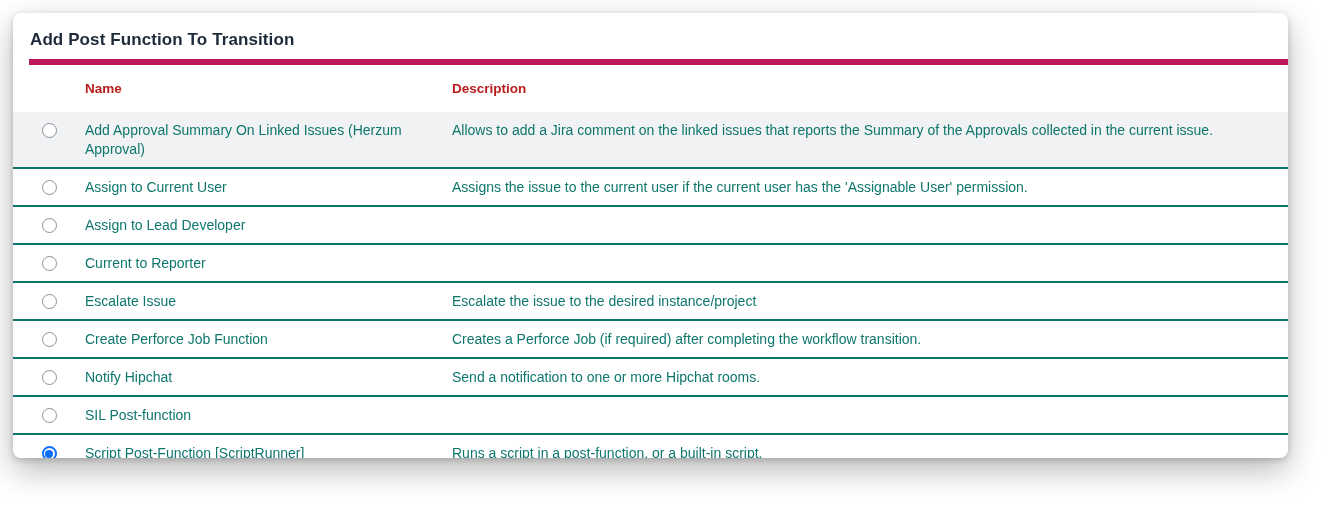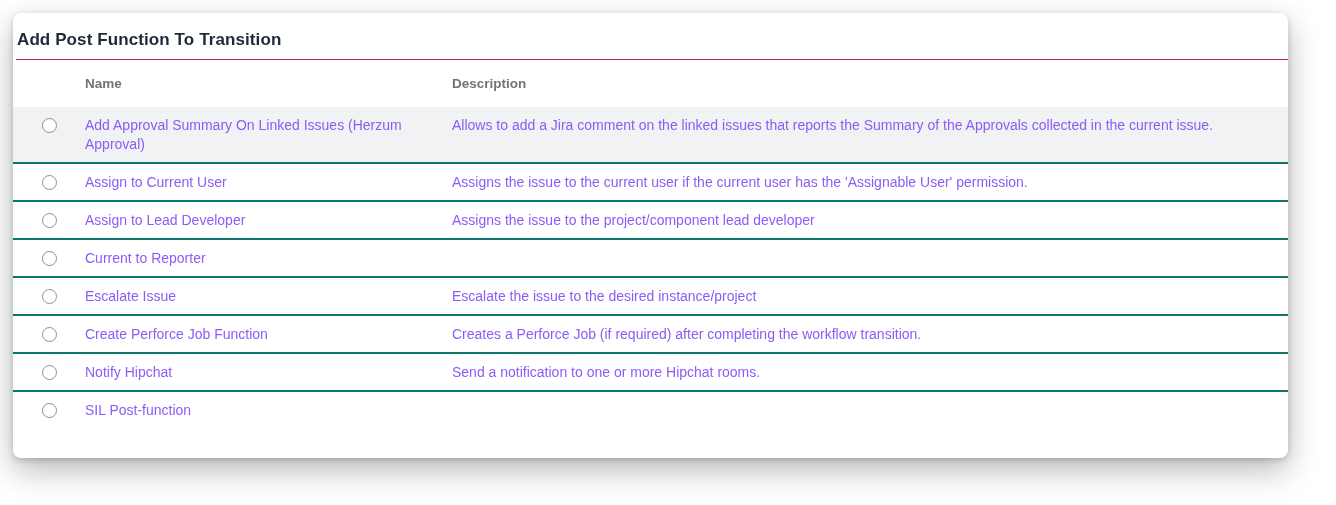--- a/index.html
+++ b/index.html
@@ -12,44 +12,44 @@
   .card {
     position: absolute;
     left: 13px; top: 13px;
     width: 1275px; height: 445px;
     background: #ffffff;
     border-radius: 8px;
     box-shadow: 0 2px 6px rgba(0,0,0,0.18), 0 12px 32px rgba(0,0,0,0.28);
     overflow: hidden;
   }
   .title-bar {
-    margin-left: 3px;
+    margin-left: 16px;
     padding: 17px 0 9px 1px;
-    border-bottom: 1px solid #be185d;
+    border-bottom: 6px solid #be185d;
   }
   .title-bar h1 {
     font-size: 17px;
     font-weight: 700;
     color: #1e2a3a;
     letter-spacing: 0.1px;
   }
   .grid-row {
     display: grid;
     grid-template-columns: 72px 367px 1fr;
     align-items: start;
     width: 100%;
   }
   .header-row {
     height: 47px;
     align-items: center;
   }
   .header-cell {
     font-size: 13.5px;
     font-weight: 600;
-    color: #737373;
+    color: #b91c1c;
   }
   .rows .row {
     border-top: 2px solid #0f766e;
     min-height: 37px;
     padding: 9px 0 8px 0;
     cursor: pointer;
   }
   .rows .row:first-child { border-top: none; }
   .rows .row.highlighted { background: #f1f2f3; }
   .radio-cell {
@@ -68,21 +68,21 @@
   .radio.checked { border: 2px solid var(--accent, #0d6efd); }
   .radio.checked::after {
     content: "";
     position: absolute;
     inset: 1.5px;
     border-radius: 50%;
     background: var(--accent, #0d6efd);
   }
   .name-cell, .desc-cell {
     font-size: 14px;
-    color: #8b5cf6;
+    color: #0f766e;
     line-height: 19px;
     padding-right: 24px;
   }
   .desc-cell { padding-right: 14px; }
 </style>
 </head>
 <body>
 
 <div class="card">
   <div class="title-bar">
@@ -110,21 +110,20 @@
     </div>
     <div class="name-cell">Assign to Current User</div>
     <div class="desc-cell">Assigns the issue to the current user if the current user has the 'Assignable User' permission.</div>
   </div>
 
   <div class="grid-row row">
     <div class="radio-cell">
       <span class="radio"></span>
     </div>
     <div class="name-cell">Assign to Lead Developer</div>
-    <div class="desc-cell">Assigns the issue to the project/component lead developer</div>
   </div>
 
   <div class="grid-row row">
     <div class="radio-cell">
       <span class="radio"></span>
     </div>
     <div class="name-cell">Current to Reporter</div>
   </div>
 
   <div class="grid-row row">
@@ -151,14 +150,21 @@
     <div class="desc-cell">Send a notification to one or more Hipchat rooms.</div>
   </div>
 
   <div class="grid-row row">
     <div class="radio-cell">
       <span class="radio"></span>
     </div>
     <div class="name-cell">SIL Post-function</div>
   </div>
 
+  <div class="grid-row row">
+    <div class="radio-cell">
+      <span class="radio checked"></span>
+    </div>
+    <div class="name-cell">Script Post-Function [ScriptRunner]</div>
+    <div class="desc-cell">Runs a script in a post-function, or a built-in script.</div>
+  </div>
 </div>
 </div>
 
 </body></html>

